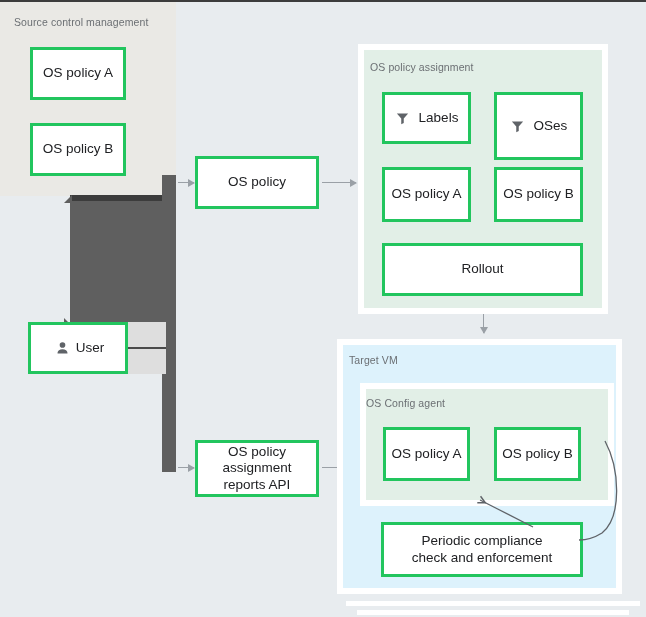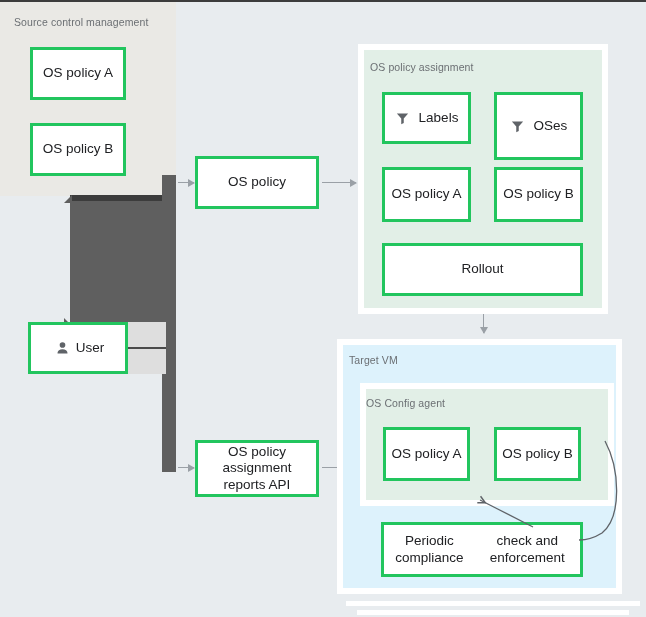--- a/index.html
+++ b/index.html
@@ -155,21 +155,21 @@
   <div class="panel" id="agentPanel"></div>
   <div class="panel-label" style="left:366px;top:395px;">OS Config agent</div>
 
   <div class="card" style="left:383px;top:425px;width:87px;height:54px;">
     <span class="txt">OS policy A</span>
   </div>
   <div class="card" style="left:494px;top:425px;width:87px;height:54px;">
     <span class="txt">OS policy B</span>
   </div>
 
-  <div class="card" style="left:381px;top:520px;width:202px;height:55px;flex-direction:row;">
+  <div class="card" style="left:381px;top:520px;width:202px;height:55px;flex-direction:column;">
     <span>Periodic compliance</span>
     <span>check and enforcement</span>
   </div>
 
   <svg style="position:absolute;left:470px;top:492px;" width="70" height="40">
     <defs>
       <marker id="ah1" markerWidth="8" markerHeight="8" refX="6" refY="4" orient="auto">
         <path d="M7,1 L1,4 L7,7" fill="none" stroke="#5F6368" stroke-width="1.2"></path>
       </marker>
     </defs>

